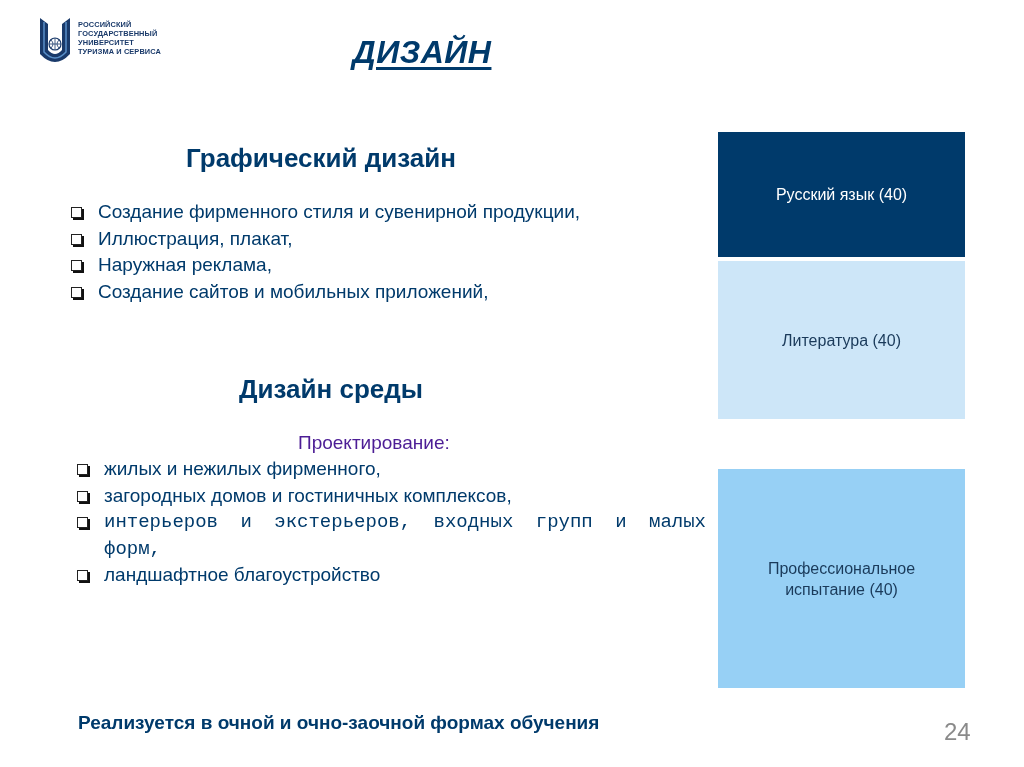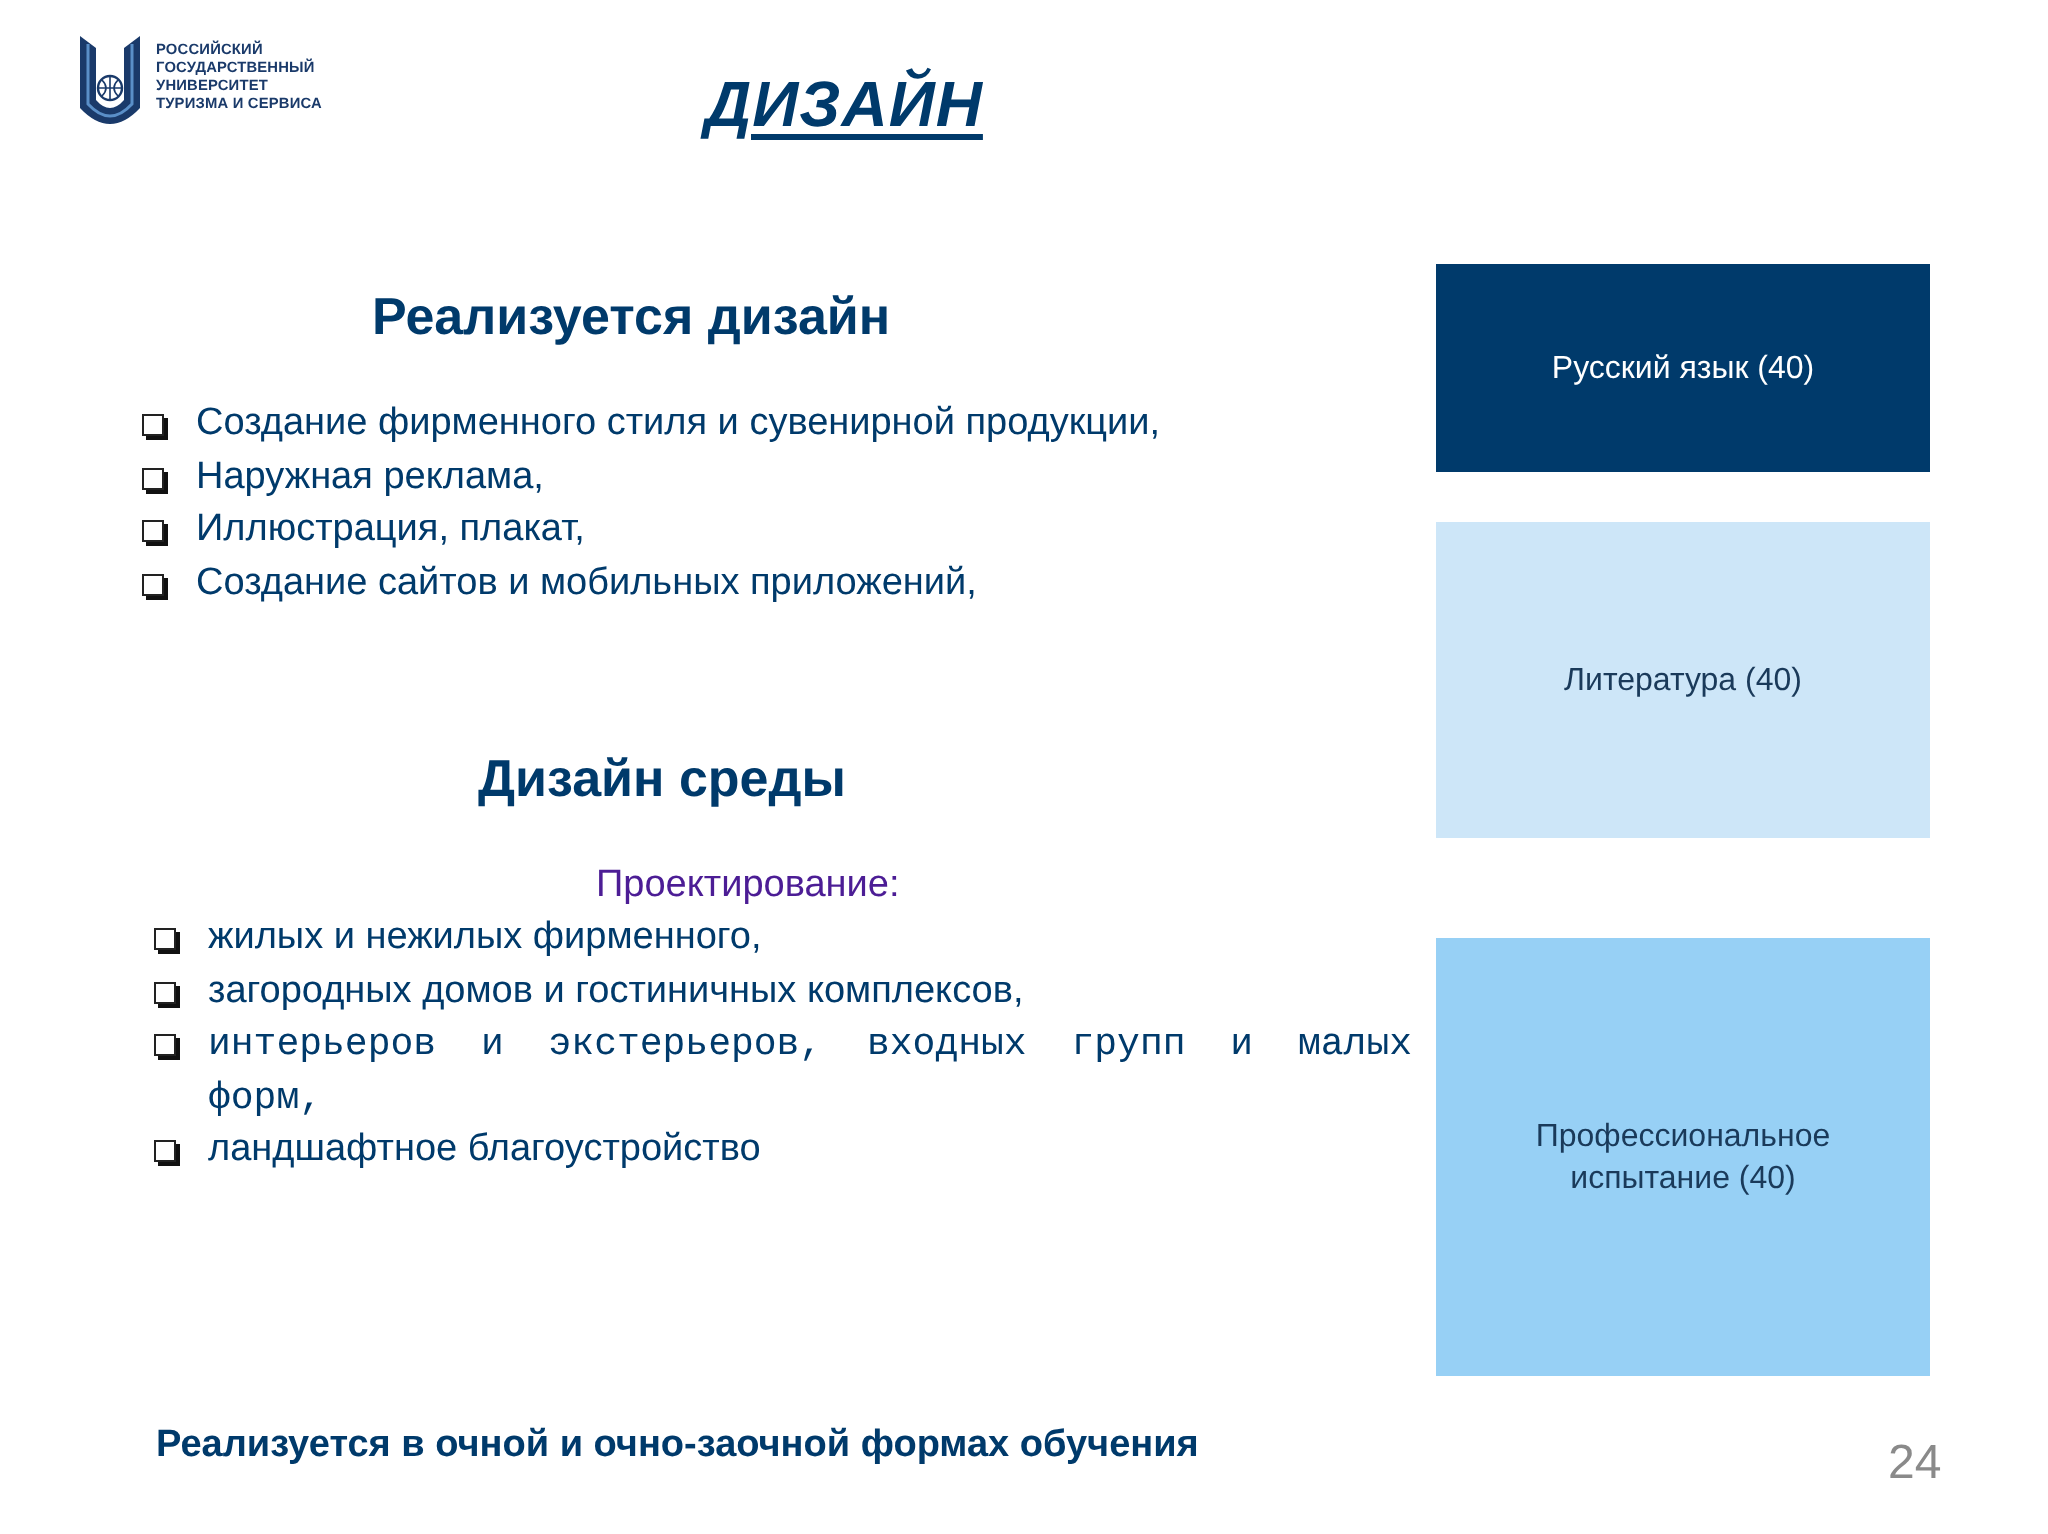--- a/index.html
+++ b/index.html
@@ -9,21 +9,21 @@
   .logo-text { position:absolute; left:40px; top:4px; font-family:"Liberation Sans", sans-serif; font-weight:bold; font-size:7.4px; line-height:9px; color:#1a3a6a; letter-spacing:0.1px; }
   .logo-text div { white-space:nowrap; }
   .page-title { position:absolute; left:0; width:844px; top:34px; text-align:center; font-size:32px; font-weight:bold; font-style:italic; color:#003a6b; text-decoration:underline; text-decoration-thickness:3px; text-underline-offset:4px; letter-spacing:0.5px; }
   .h-section { position:absolute; font-size:26px; font-weight:bold; color:#003a6b; white-space:nowrap; }
   .list { position:absolute; margin:0; padding:0; list-style:none; font-size:19px; color:#003a6b; }
   .list li { position:relative; padding-left:30px; line-height:26.5px; white-space:nowrap; }
   .bullet { position:absolute; left:3px; top:8px; width:9px; height:9px; border:1px solid #222; background:#fff; box-shadow:2px 2px 0 #111; }
   .list2 li.wrap { white-space:normal; text-align:justify; text-align-last:left; }
   .subhead { position:absolute; font-size:19px; color:#4c1d95; white-space:nowrap; }
   .box { position:absolute; left:718px; width:247px; display:flex; align-items:center; justify-content:center; text-align:center; font-size:16px; line-height:21px; }
-  .box-1 { top:132px; height:104px; background:#003a6b; color:#ffffff; }
+  .box-1 { top:132px; height:125px; background:#003a6b; color:#ffffff; }
   .box-2 { top:261px; height:158px; background:#cde6f8; color:#1a3a5a; }
   .box-3 { top:469px; height:219px; background:#97d0f5; color:#1a3a5a; }
   .footer { position:absolute; left:78px; top:712px; font-size:19px; font-weight:bold; color:#003a6b; white-space:nowrap; }
   .page-num { position:absolute; left:944px; top:718px; font-size:24px; color:#8a8a8a; }
 </style>
 </head>
 <body>
 
 <div class="logo">
   <svg class="logo-mark" viewBox="0 0 34 52">
@@ -35,26 +35,26 @@
   <div class="logo-text">
     <div>РОССИЙСКИЙ</div>
     <div>ГОСУДАРСТВЕННЫЙ</div>
     <div>УНИВЕРСИТЕТ</div>
     <div>ТУРИЗМА И СЕРВИСА</div>
   </div>
 </div>
 
 <div class="page-title">ДИЗАЙН</div>
 
-<div class="h-section" style="left:186px; top:143px;">Реализуется дизайн</div>
+<div class="h-section" style="left:186px; top:143px;">Графический дизайн</div>
 
 <ul class="list" style="left:68px; top:199px;">
   <li><span class="bullet"></span><span>Создание фирменного стиля и сувенирной продукции,</span></li>
+  <li><span class="bullet"></span><span>Иллюстрация, плакат,</span></li>
   <li><span class="bullet"></span><span>Наружная реклама,</span></li>
-  <li><span class="bullet"></span><span>Иллюстрация, плакат,</span></li>
   <li><span class="bullet"></span><span>Создание сайтов и мобильных приложений,</span></li>
 </ul>
 
 <div class="h-section" style="left:239px; top:374px;">Дизайн среды</div>
 
 <div class="subhead" style="left:298px; top:432px;">Проектирование:</div>
 
 <ul class="list list2" style="left:74px; top:456px; width:632px;">
   <li><span class="bullet"></span><span>жилых и нежилых фирменного,</span></li>
   <li><span class="bullet"></span><span>загородных домов и гостиничных комплексов,</span></li>

